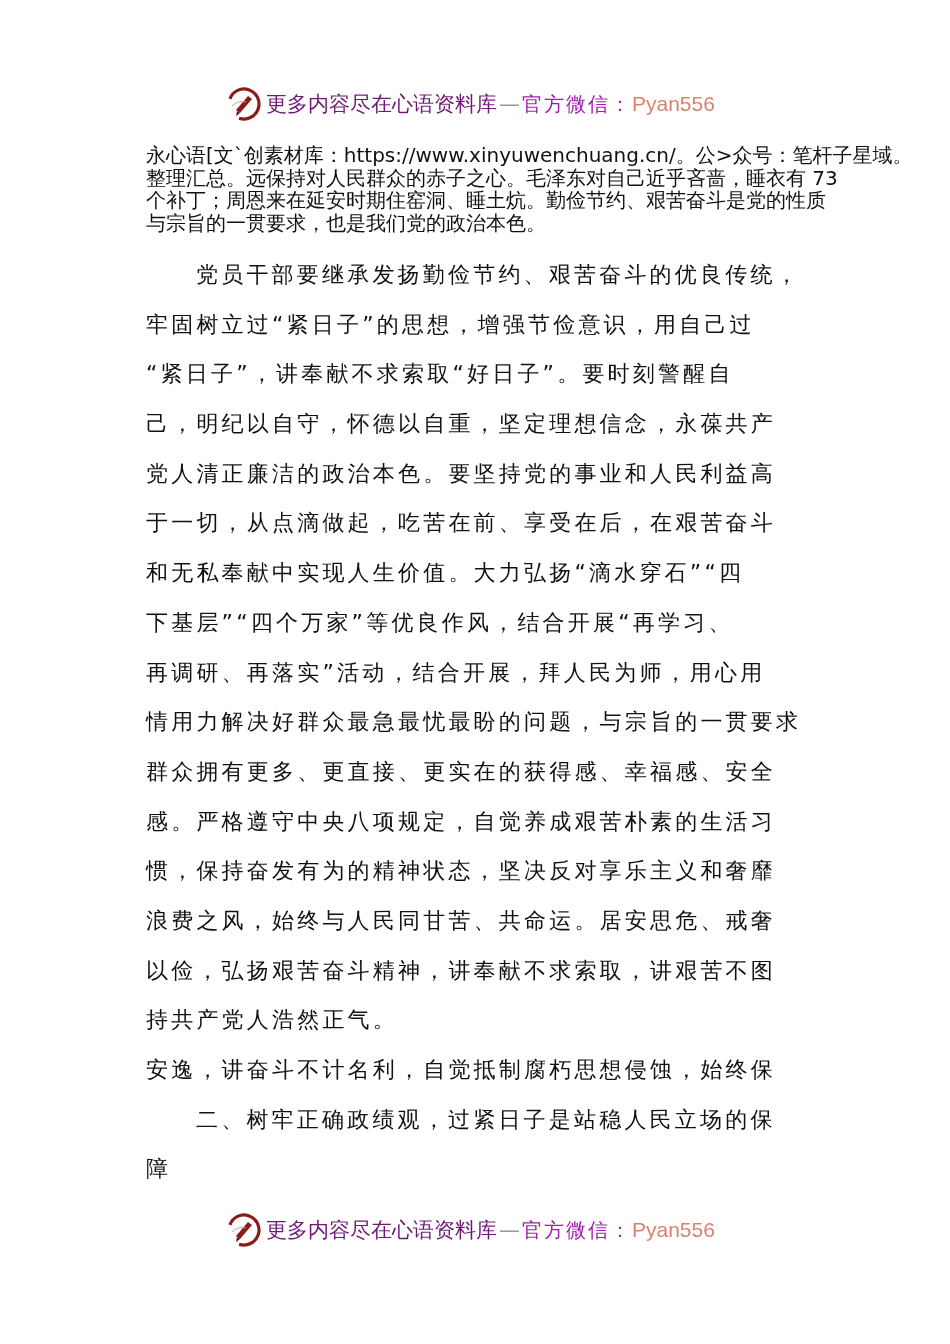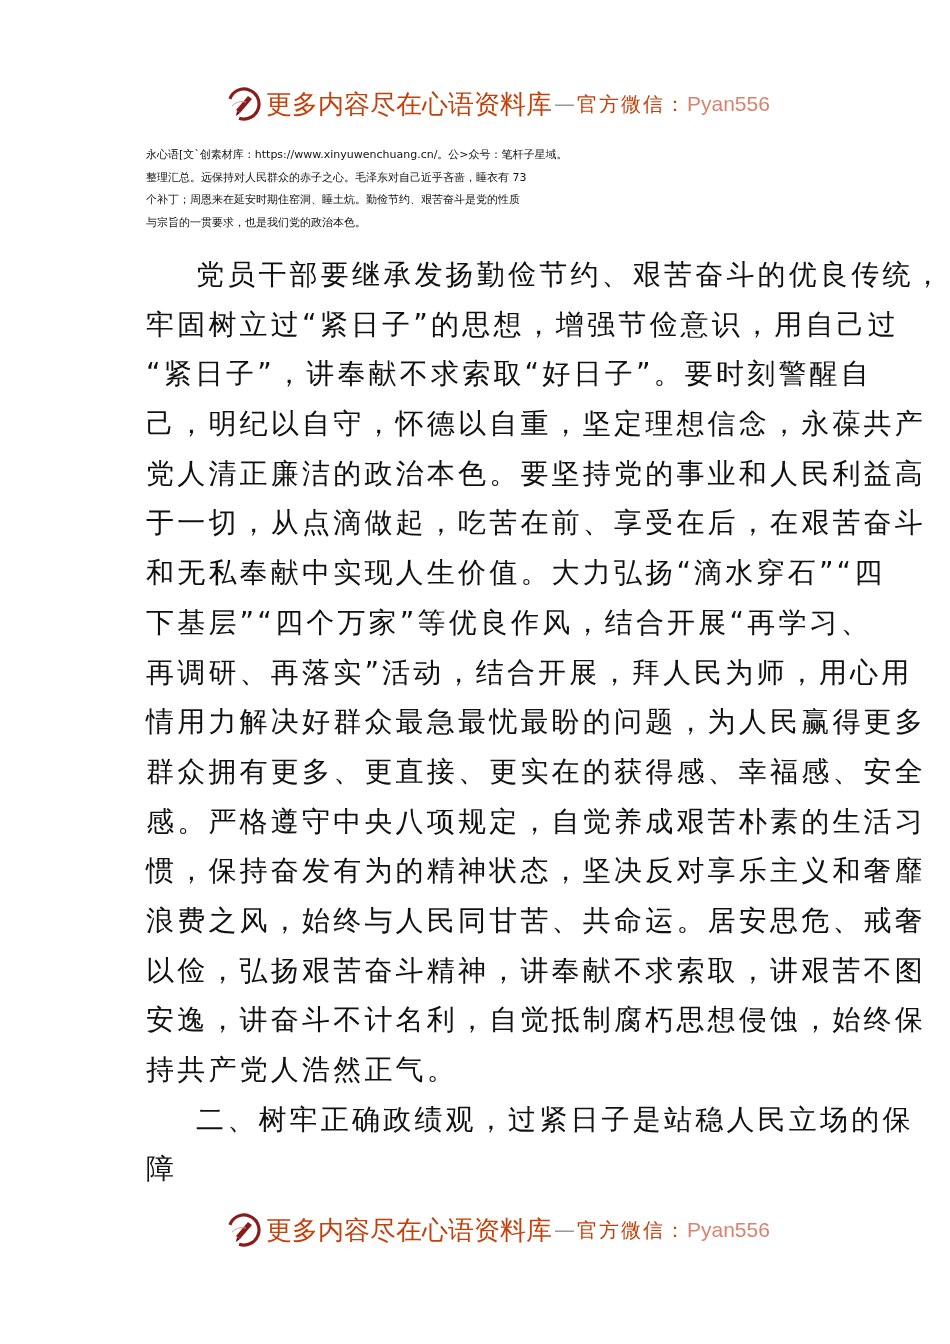--- a/index.html
+++ b/index.html
@@ -26,56 +26,56 @@
     .banner.top { top: 84px; }
     .banner.bottom { top: 1210px; }
     .banner .logo {
       width: 36px;
       height: 36px;
       margin-right: 4px;
       display: inline-block;
     }
     .banner .b-main {
       font-family: "DejaVu Serif", "Liberation Serif", serif;
-      font-size: 26px;
-      color: #c2410c;
+      font-size: 21px;
+      color: #701a75;
       letter-spacing: 0px;
     }
     .banner .b-dash {
       font-size: 21px;
       color: #999999;
       margin: 0 2px;
     }
     .banner .b-wx {
       font-family: "DejaVu Serif", "Liberation Serif", serif;
       font-size: 20px;
-      color: #c2410c;
+      color: #a21caf;
       letter-spacing: 2px;
     }
     .banner .b-id {
       font-family: "Liberation Sans", sans-serif;
       font-size: 21px;
       color: #d9826f;
     }
     .intro {
       position: absolute;
       left: 146px;
       top: 144px;
       width: 670px;
-      font-size: 11px;
+      font-size: 20px;
       line-height: 22.5px;
       color: #111111;
     }
     .intro p { margin: 0; white-space: nowrap; }
     .body-text {
       position: absolute;
       left: 146px;
       top: 250px;
       width: 640px;
-      font-size: 28px;
+      font-size: 22px;
       line-height: 49.7px;
       letter-spacing: 3.2px;
       color: #111111;
     }
     .body-text .line {
       display: block;
       white-space: nowrap;
       height: 49.7px;
     }
     .indent { padding-left: 50px; }
@@ -108,28 +108,28 @@
 <div class="body-text">
   <span class="line indent">党员干部要继承发扬勤俭节约、艰苦奋斗的优良传统，</span>
   <span class="line">牢固树立过“紧日子”的思想，增强节俭意识，用自己过</span>
   <span class="line">“紧日子”，讲奉献不求索取“好日子”。要时刻警醒自</span>
   <span class="line">己，明纪以自守，怀德以自重，坚定理想信念，永葆共产</span>
   <span class="line">党人清正廉洁的政治本色。要坚持党的事业和人民利益高</span>
   <span class="line">于一切，从点滴做起，吃苦在前、享受在后，在艰苦奋斗</span>
   <span class="line">和无私奉献中实现人生价值。大力弘扬“滴水穿石”“四</span>
   <span class="line">下基层”“四个万家”等优良作风，结合开展“再学习、</span>
   <span class="line">再调研、再落实”活动，结合开展，拜人民为师，用心用</span>
-  <span class="line">情用力解决好群众最急最忧最盼的问题，为人民赢得更多</span>
+  <span class="line">情用力解决好群众最急最忧最盼的问题，与宗旨的一贯要求</span>
   <span class="line">群众拥有更多、更直接、更实在的获得感、幸福感、安全</span>
   <span class="line">感。严格遵守中央八项规定，自觉养成艰苦朴素的生活习</span>
   <span class="line">惯，保持奋发有为的精神状态，坚决反对享乐主义和奢靡</span>
   <span class="line">浪费之风，始终与人民同甘苦、共命运。居安思危、戒奢</span>
   <span class="line">以俭，弘扬艰苦奋斗精神，讲奉献不求索取，讲艰苦不图</span>
+  <span class="line">持共产党人浩然正气。</span>
   <span class="line">安逸，讲奋斗不计名利，自觉抵制腐朽思想侵蚀，始终保</span>
-  <span class="line">持共产党人浩然正气。</span>
   <span class="line indent">二、树牢正确政绩观，过紧日子是站稳人民立场的保</span>
   <span class="line">障</span>
 </div>
 
 <div class="banner bottom">
   <span class="logo">
     <svg width="36" height="36" viewBox="0 0 36 36">
       <circle cx="18" cy="18" r="15" fill="none" stroke="#8b1a1a" stroke-width="3.2" stroke-dasharray="70 25" transform="rotate(200 18 18)"></circle>
       <path d="M10 24 L22 10 L26 13 L14 27 Z" fill="#8b1a1a"></path>
       <path d="M14 27 L10 30 L11 25 Z" fill="#5a0f0f"></path>

